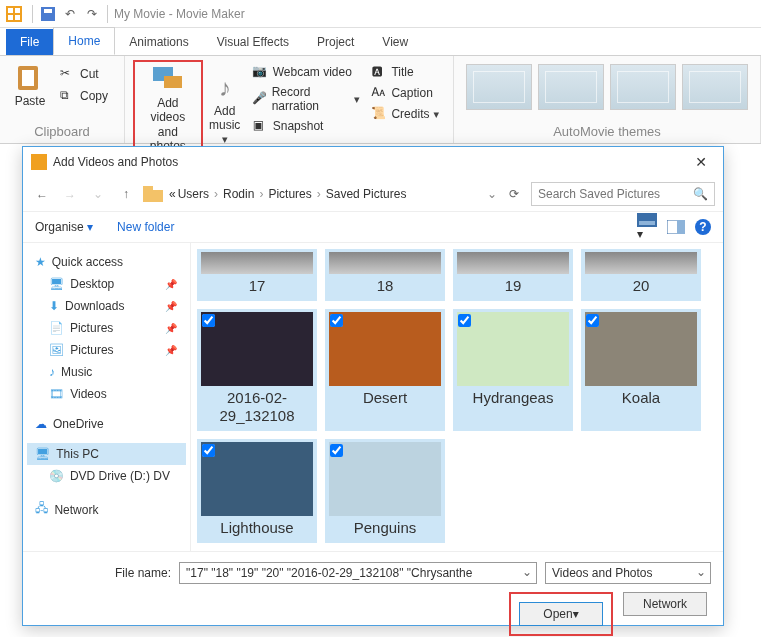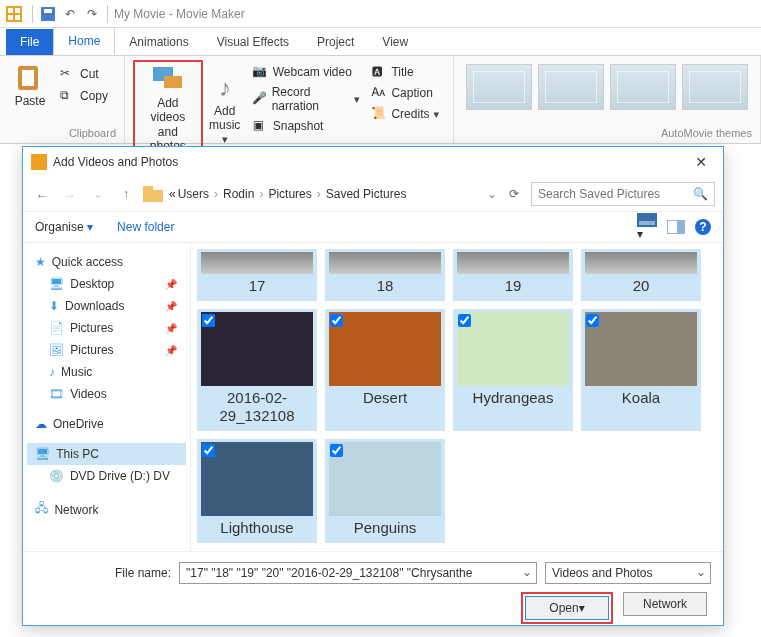--- a/index.html
+++ b/index.html
@@ -9,21 +9,21 @@
 .qat{display:flex;gap:4px}
 .qat span{width:18px;height:18px;display:flex;align-items:center;justify-content:center;color:#5c5c5c}
 .titlebar .sep{width:1px;height:18px;background:#ccc;margin:0 6px}
 .titlebar .title{color:#888;font-size:12px}
 .ribbon-tabs{height:28px;display:flex;align-items:flex-end;border-bottom:1px solid #d0d0d0;padding-left:6px}
 .ribbon-tabs .tab{padding:6px 14px;font-size:12px;color:#444}
 .ribbon-tabs .tab.file{background:#1e6bd6;color:#fff}
 .ribbon-tabs .tab.active{border:1px solid #d0d0d0;border-bottom:1px solid #fff;background:#fff;color:#1e6bd6}
 .ribbon{height:88px;display:flex;border-bottom:1px solid #d0d0d0;background:#fafafa}
 .group{display:flex;flex-direction:column;border-right:1px solid #e0e0e0;padding:4px 8px}
-.group-label{text-align:right;color:#888;font-size:11px;margin-top:auto}
+.group-label{text-align:center;color:#888;font-size:13px;margin-top:auto}
 .big-btn{display:flex;flex-direction:column;align-items:center;justify-content:center;padding:4px 6px;text-align:center;font-size:11px;line-height:1.2;color:#444}
 .big-btn .icon{width:32px;height:28px;margin-bottom:2px}
 .small-btn{display:flex;align-items:center;gap:4px;font-size:11px;color:#444;padding:2px 4px}
 .small-icon{width:16px;height:16px;display:inline-block}
 .highlight{border:2px solid #e04040}
 .themes{display:flex;gap:6px;padding:4px}
 .theme{width:66px;height:46px;border:1px solid #ccc;background:linear-gradient(#dbe7ee,#c3d5df);position:relative}
 .theme::after{content:"";position:absolute;inset:6px;border:1px solid rgba(255,255,255,.6)}
 
 .dialog{position:absolute;left:22px;top:146px;width:702px;height:480px;background:#fff;border:1px solid #4da0e0;box-shadow:0 4px 16px rgba(0,0,0,.2);display:flex;flex-direction:column}
@@ -53,21 +53,21 @@
 .thumb input[type=checkbox]{position:absolute;top:5px;left:5px}
 .row1 .img{height:22px}
 .footer{height:74px;border-top:1px solid #eee;padding:10px 12px;display:flex;flex-direction:column;gap:8px}
 .fn-row{display:flex;align-items:center;gap:8px}
 .fn-row label{font-size:12px;margin-left:80px}
 .combo{border:1px solid #999;height:22px;padding:0 18px 0 6px;font-size:12px;background:#fff;position:relative;display:flex;align-items:center}
 .combo::after{content:"⌄";position:absolute;right:4px;top:2px;color:#666}
 .btn-row{display:flex;gap:10px;justify-content:flex-end;padding-right:4px}
 .btn{width:84px;height:24px;border:1px solid #999;background:#f0f0f0;font-size:12px;display:flex;align-items:center;justify-content:center}
 .btn.primary{border:1px solid #2b8bd6}
-.btn-wrap-hl{border:2px solid #e04040;padding:2px}
+.btn-wrap-hl{border:2px solid #e04040;padding:8px}
 svg{display:block}
 </style>
 </head>
 <body>
 
 <div class="titlebar">
   <span class="ticon">
     <svg width="16" height="16">
         <rect width="16" height="16" fill="#f0a020"></rect>
         <rect x="2" y="2" width="5" height="5" fill="#fff"></rect>

